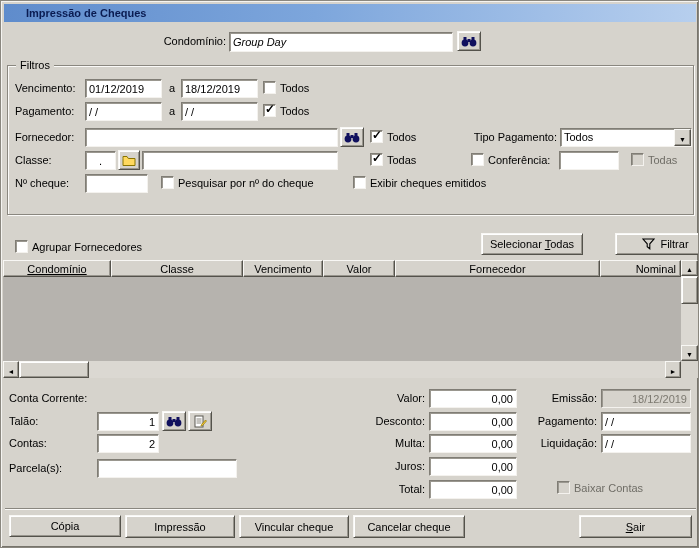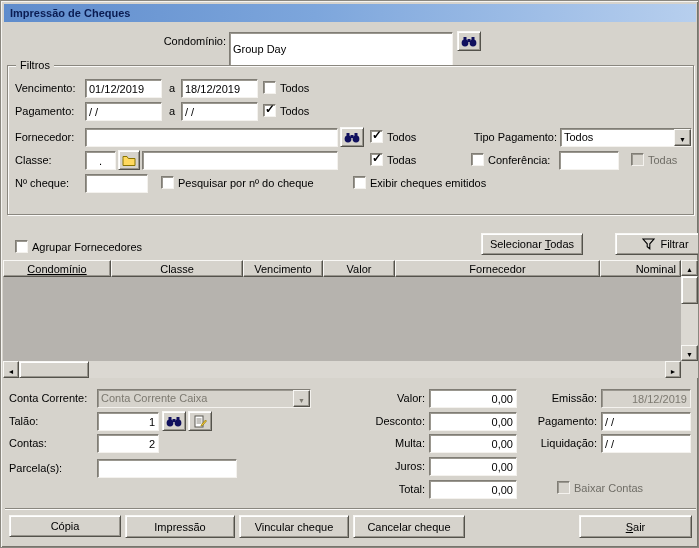--- a/index.html
+++ b/index.html
@@ -8,21 +8,21 @@
     position:relative; width:699px; height:548px;
     background:#d6d3cc; overflow:hidden;
     font-family:"Liberation Sans", sans-serif; font-size:11px; color:#000;
     border:1px solid #8a877f;
     box-shadow: inset 1px 1px 0 #f5f4f1, inset -1px -1px 0 #77746c;
   }
   .abs{ position:absolute; }
   .titlebar{
     position:absolute; left:3px; top:3px; width:692px; height:18px;
     background:linear-gradient(90deg,#5f8ccc,#7da6dc 45%,#b7cfee);
-    display:flex; align-items:center; padding-left:6px;
+    display:flex; align-items:center; padding-left:22px;
     font-weight:bold; color:#0a1c52;
   }
   .lbl{ position:absolute; white-space:nowrap; height:13px; line-height:13px; }
   .r{ text-align:right; }
   .dim{ color:#6f6d66; }
   input.in{
     position:absolute; background:#fff;
     border:1px solid; border-color:#807d75 #f4f2ee #f4f2ee #807d75;
     box-shadow: inset 1px 1px 0 #9a978f;
     font:11px "Liberation Sans", sans-serif; padding:0 3px; color:#000;
@@ -95,21 +95,21 @@
 </head>
 <body>
 
 <div class="window">
 
   <div class="titlebar">
     <span>Impressão de Cheques</span>
   </div>
 
   <div class="lbl r" style="left:150px;top:34px;width:75px;">Condomínio:</div>
-  <input class="in" style="left: 228px; top: 31px; width: 224px; height: 34px;" value="Group Day">
+  <input class="in" style="left: 228px; top: 31px; width: 224px; height: 20px; font-style: italic;" value="Group Day">
   <div class="btn" style="left:456px;top:30px;width:24px;height:20px;">
     <span>
       <svg width="16" height="11" viewBox="0 0 16 11">
           <rect x="2.5" y="1" width="3" height="4" fill="#10105e"></rect>
           <rect x="10.5" y="1" width="3" height="4" fill="#10105e"></rect>
           <rect x="6.5" y="3" width="3" height="3" fill="#10105e"></rect>
           <circle cx="4" cy="7" r="3.4" fill="#10105e"></circle>
           <circle cx="12" cy="7" r="3.4" fill="#10105e"></circle>
         </svg>
     </span>
@@ -221,26 +221,20 @@
         <span class="a-lf"></span>
       </div>
     <div class="sbtn" style="left:16px;top:0;width:70px;height:17px;box-shadow:inset 1px 1px 0 #fff, inset -1px -1px 0 #98958d;"></div>
     <div class="sbtn" style="left:662px;top:0;width:16px;height:17px;">
         <span class="a-rt"></span>
       </div>
   </div>
   <div class="abs" style="left:680px;top:360px;width:17px;height:17px;background:#d6d3cc;"></div>
 
   <div class="lbl" style="left:8px;top:391px;">Conta Corrente:</div>
-  <div class="dd dis" style="left:96px;top:388px;width:214px;height:19px;">
-    <span class="val">Conta Corrente Caixa</span>
-    <span class="arrow-btn">
-        <span class="arrow-dn"></span>
-      </span>
-  </div>
 
   <div class="lbl" style="left:8px;top:414px;">Talão:</div>
   <input class="in num" style="left: 96px; top: 411px; width: 62px; height: 19px;" value="1">
   <div class="btn" style="left:161px;top:410px;width:24px;height:20px;">
     <span>
       <svg width="16" height="11" viewBox="0 0 16 11">
           <rect x="2.5" y="1" width="3" height="4" fill="#10105e"></rect>
           <rect x="10.5" y="1" width="3" height="4" fill="#10105e"></rect>
           <rect x="6.5" y="3" width="3" height="3" fill="#10105e"></rect>
           <circle cx="4" cy="7" r="3.4" fill="#10105e"></circle>

